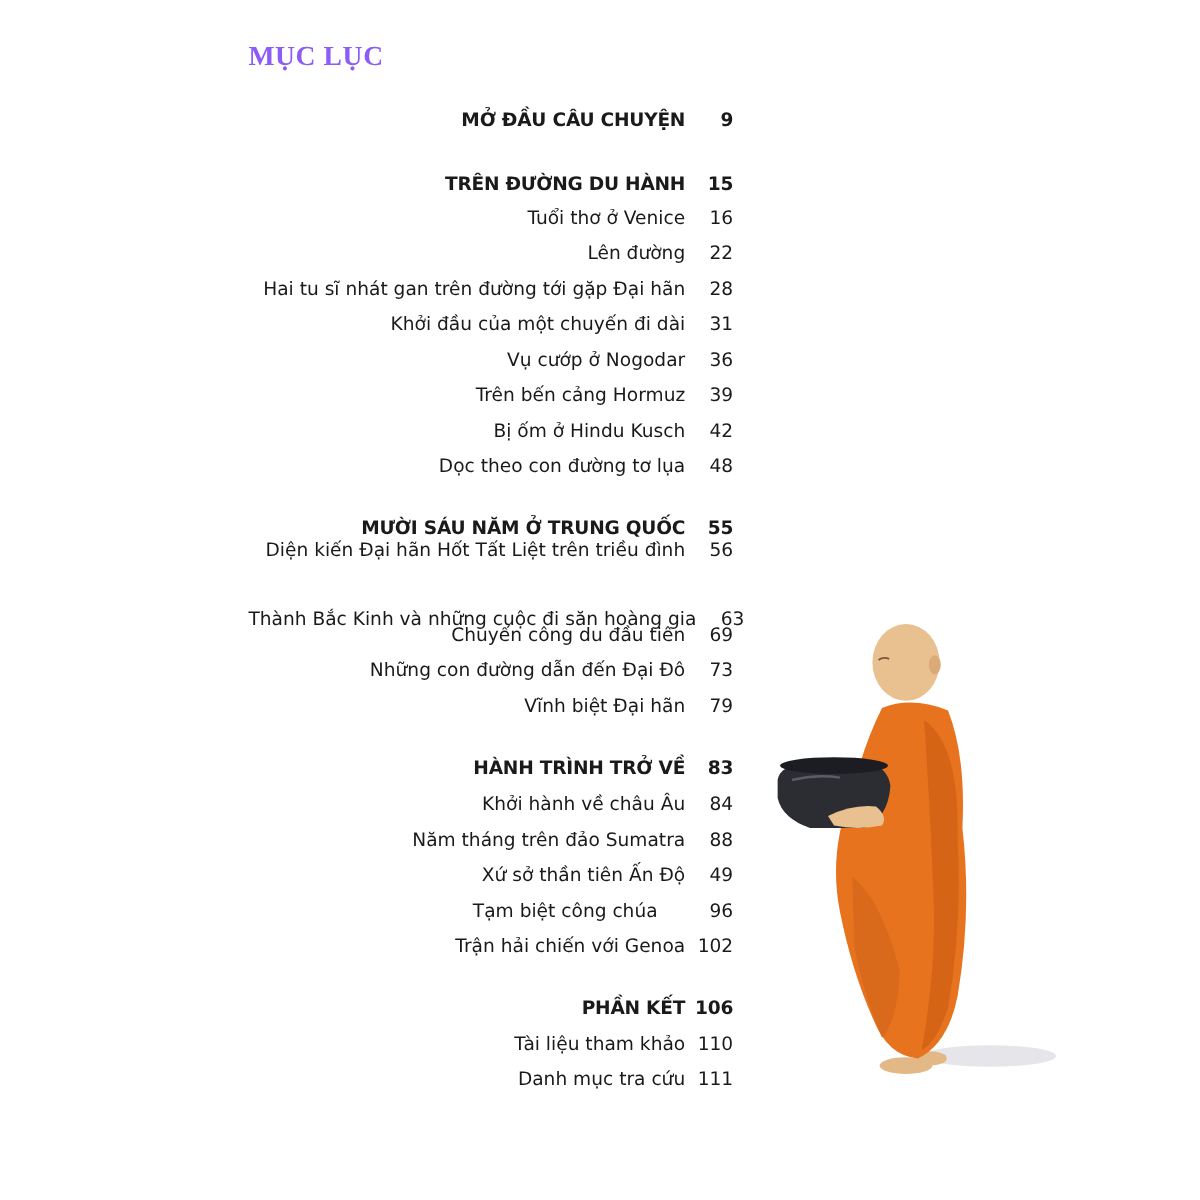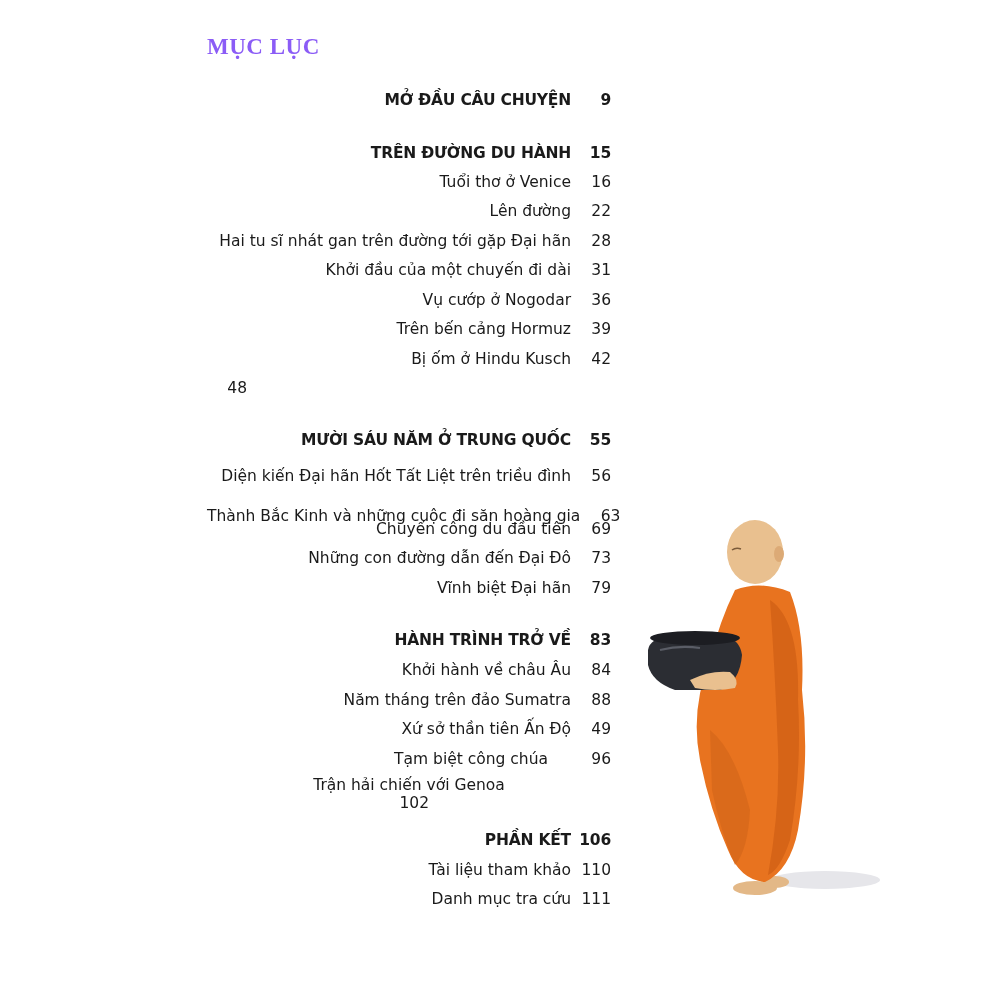--- a/index.html
+++ b/index.html
@@ -59,27 +59,28 @@
     </div>
     <div class="row item" style="top: 317px;">
       <span class="label">Trên bến cảng Hormuz</span>
       <span class="page">39</span>
     </div>
     <div class="row item" style="top: 347px;">
       <span class="label">Bị ốm ở Hindu Kusch</span>
       <span class="page">42</span>
     </div>
     <div class="row item" style="top: 376px;">
+      <span class="label">Dọc theo con đường tơ lụa</span>
       <span class="page">48</span>
     </div>
     <div class="row section" style="top: 428px;">
       <span class="label">MƯỜI SÁU NĂM Ở TRUNG QUỐC</span>
       <span class="page">55</span>
     </div>
-    <div class="row item" style="top: 464px;">
+    <div class="row item" style="top: 446px;">
       <span class="label">Diện kiến Đại hãn Hốt Tất Liệt trên triều đình</span>
       <span class="page">56</span>
     </div>
     <div class="row item" style="top: 488px; margin-top: 16px;">
       <span class="label">Thành Bắc Kinh và những cuộc đi săn hoàng gia</span>
       <span class="page">63</span>
     </div>
     <div class="row item" style="top: 517px;">
       <span class="label">Chuyến công du đầu tiên</span>
       <span class="page">69</span>
@@ -105,21 +106,21 @@
       <span class="page">88</span>
     </div>
     <div class="row item" style="top: 706px; margin-top: 11px;">
       <span class="label">Xứ sở thần tiên Ấn Độ</span>
       <span class="page">49</span>
     </div>
     <div class="row item" style="top: 747px; gap: 23px;">
       <span class="label">Tạm biệt công chúa</span>
       <span class="page">96</span>
     </div>
-    <div class="row item" style="top: 776px; flex-direction: column;">
+    <div class="row item" style="top: 776px;">
       <span class="label">Trận hải chiến với Genoa</span>
       <span class="page">102</span>
     </div>
     <div class="row section" style="top: 828px;">
       <span class="label">PHẦN KẾT</span>
       <span class="page">106</span>
     </div>
     <div class="row item" style="top: 858px;">
       <span class="label">Tài liệu tham khảo</span>
       <span class="page">110</span>

